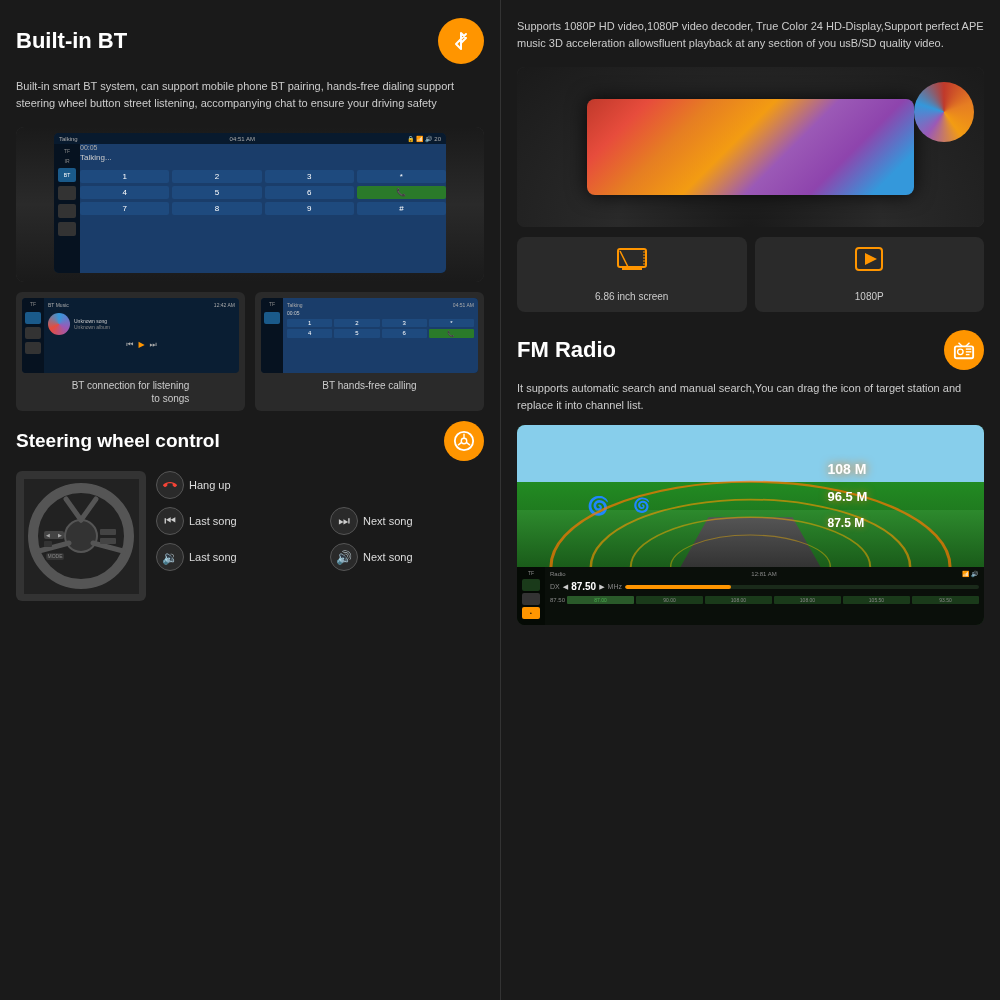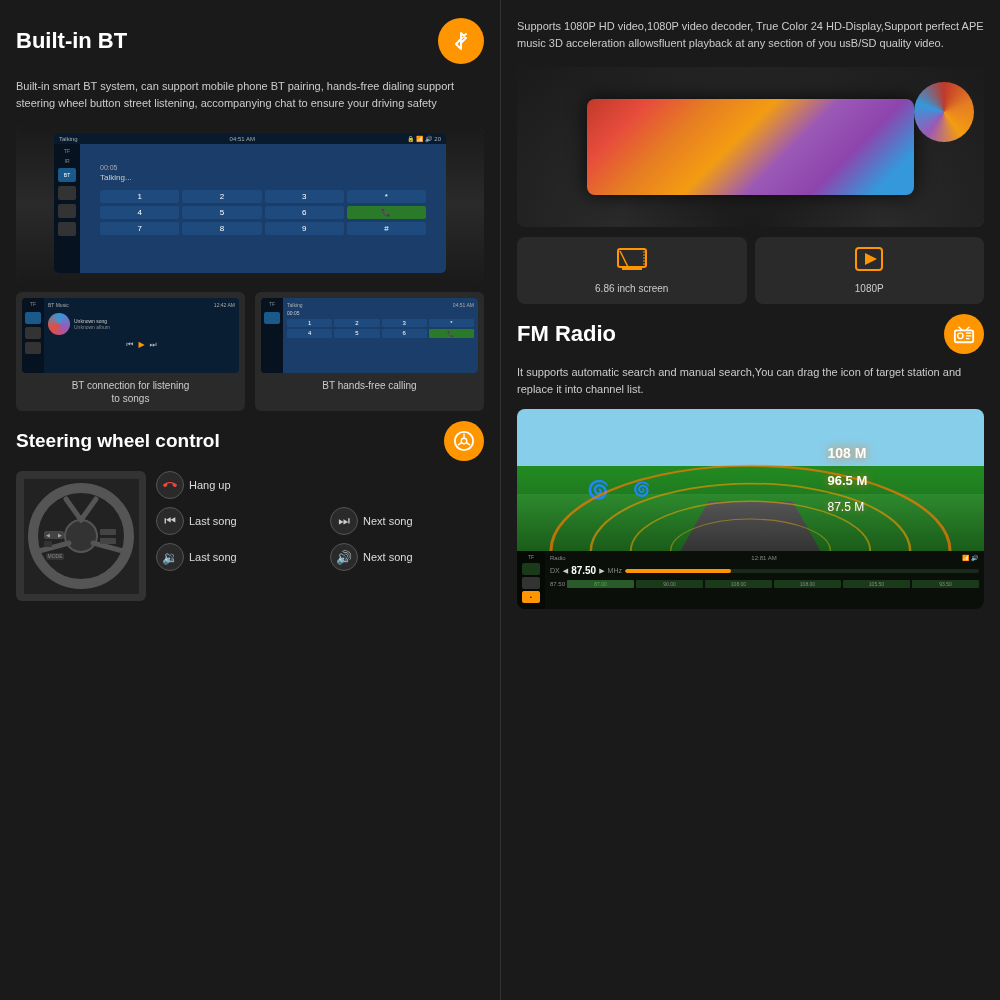--- a/index.html
+++ b/index.html
@@ -110,21 +110,21 @@
       height: 75px;
       background: #0a1e33;
       border-radius: 4px;
       overflow: hidden;
       display: flex;
     }
 
     .mini-screen-label {
       font-size: 10px;
       color: #ccc;
-      text-align: center;
+      text-align: right;
       line-height: 1.3;
     }
 
     
     .steering-section {
       display: flex;
       flex-direction: column;
       gap: 6px;
     }
 
@@ -230,26 +230,28 @@
 
     .feature-icon {
       font-size: 22px;
       color: #ff9500;
     }
 
     .feature-label {
       font-size: 10px;
       color: #cccccc;
       text-align: center;
+      margin-top: 8px;
     }
 
     .fm-section {
       display: flex;
       flex-direction: column;
       gap: 6px;
+      margin-top: 8px;
     }
 
     .radio-visual {
       width: 100%;
       height: 200px;
       background: linear-gradient(to bottom, #1a4a1a, #2a6a2a, #1a3a1a);
       border-radius: 8px;
       overflow: hidden;
       position: relative;
       display: flex;
@@ -318,21 +320,21 @@
             <span style="font-size:5px;color:#888;">TF</span>
             <span style="font-size:5px;color:#888;">IR</span>
             <div style="width:18px;height:14px;background:#1a5a8a;border-radius:2px;display:flex;align-items:center;justify-content:center;">
                 <span style="font-size:5px;color:#fff;">BT</span>
               </div>
             <div style="width:18px;height:14px;background:#333;border-radius:2px;"></div>
             <div style="width:18px;height:14px;background:#333;border-radius:2px;"></div>
             <div style="width:18px;height:14px;background:#333;border-radius:2px;"></div>
           </div>
 
-          <div style="flex:1;padding:20px;background:#1a3d6a;">
+          <div style="flex:1;padding:0;background:#1a3d6a;">
             <div style="font-size:7px;color:#aaa;margin-bottom:2px;">00:05</div>
             <div style="font-size:8px;color:#ccc;margin-bottom:8px;">Talking...</div>
 
             <div style="display:grid;grid-template-columns:repeat(4,1fr);gap:3px;">
               <div style="background:#1e4a7e;border-radius:2px;text-align:center;font-size:8px;color:#fff;padding:2px;">1</div>
               <div style="background:#1e4a7e;border-radius:2px;text-align:center;font-size:8px;color:#fff;padding:2px;">2</div>
               <div style="background:#1e4a7e;border-radius:2px;text-align:center;font-size:8px;color:#fff;padding:2px;">3</div>
               <div style="background:#1e4a7e;border-radius:2px;text-align:center;font-size:8px;color:#fff;padding:2px;">*</div>
               <div style="background:#1e4a7e;border-radius:2px;text-align:center;font-size:8px;color:#fff;padding:2px;">4</div>
               <div style="background:#1e4a7e;border-radius:2px;text-align:center;font-size:8px;color:#fff;padding:2px;">5</div>
@@ -574,21 +576,21 @@
         <svg style="position:absolute;bottom:0;left:0;right:0;width:100%;height:100%;" viewBox="0 0 468 200" preserveAspectRatio="none">
           <ellipse cx="234" cy="200" rx="200" ry="120" stroke="rgba(255,120,0,0.7)" stroke-width="3" fill="none"></ellipse>
           <ellipse cx="234" cy="200" rx="160" ry="95" stroke="rgba(255,150,0,0.6)" stroke-width="2.5" fill="none"></ellipse>
           <ellipse cx="234" cy="200" rx="120" ry="70" stroke="rgba(255,170,0,0.5)" stroke-width="2" fill="none"></ellipse>
           <ellipse cx="234" cy="200" rx="80" ry="45" stroke="rgba(255,190,0,0.4)" stroke-width="1.5" fill="none"></ellipse>
         </svg>
 
         <div style="position:absolute;top:25%;right:25%;display:flex;flex-direction:column;gap:12px;">
           <span style="font-size:14px;font-weight:bold;color:#fff;text-shadow:0 0 10px rgba(255,120,0,1);">108 M</span>
           <span style="font-size:13px;font-weight:bold;color:#fff;text-shadow:0 0 8px rgba(255,120,0,0.8);">96.5 M</span>
-          <span style="font-size:12px;font-weight:normal;color:#fff;text-shadow:0 0 6px rgba(255,120,0,0.6);">87.5 M</span>
+          <span style="font-size:12px;font-weight:bold;color:#fff;text-shadow:0 0 6px rgba(255,120,0,0.6);">87.5 M</span>
         </div>
       </div>
 
       <div style="height:58px;background:#0a0f0a;display:flex;">
 
         <div style="width:28px;background:#050a05;display:flex;flex-direction:column;align-items:center;padding:3px;gap:2px;">
           <span style="font-size:5px;color:#888;">TF</span>
           <div style="width:18px;height:12px;background:#1a3a1a;border-radius:2px;margin-top:1px;"></div>
           <div style="width:18px;height:12px;background:#333;border-radius:2px;"></div>
           <div style="width:18px;height:12px;background:#ff9500;border-radius:2px;display:flex;align-items:center;justify-content:center;">

